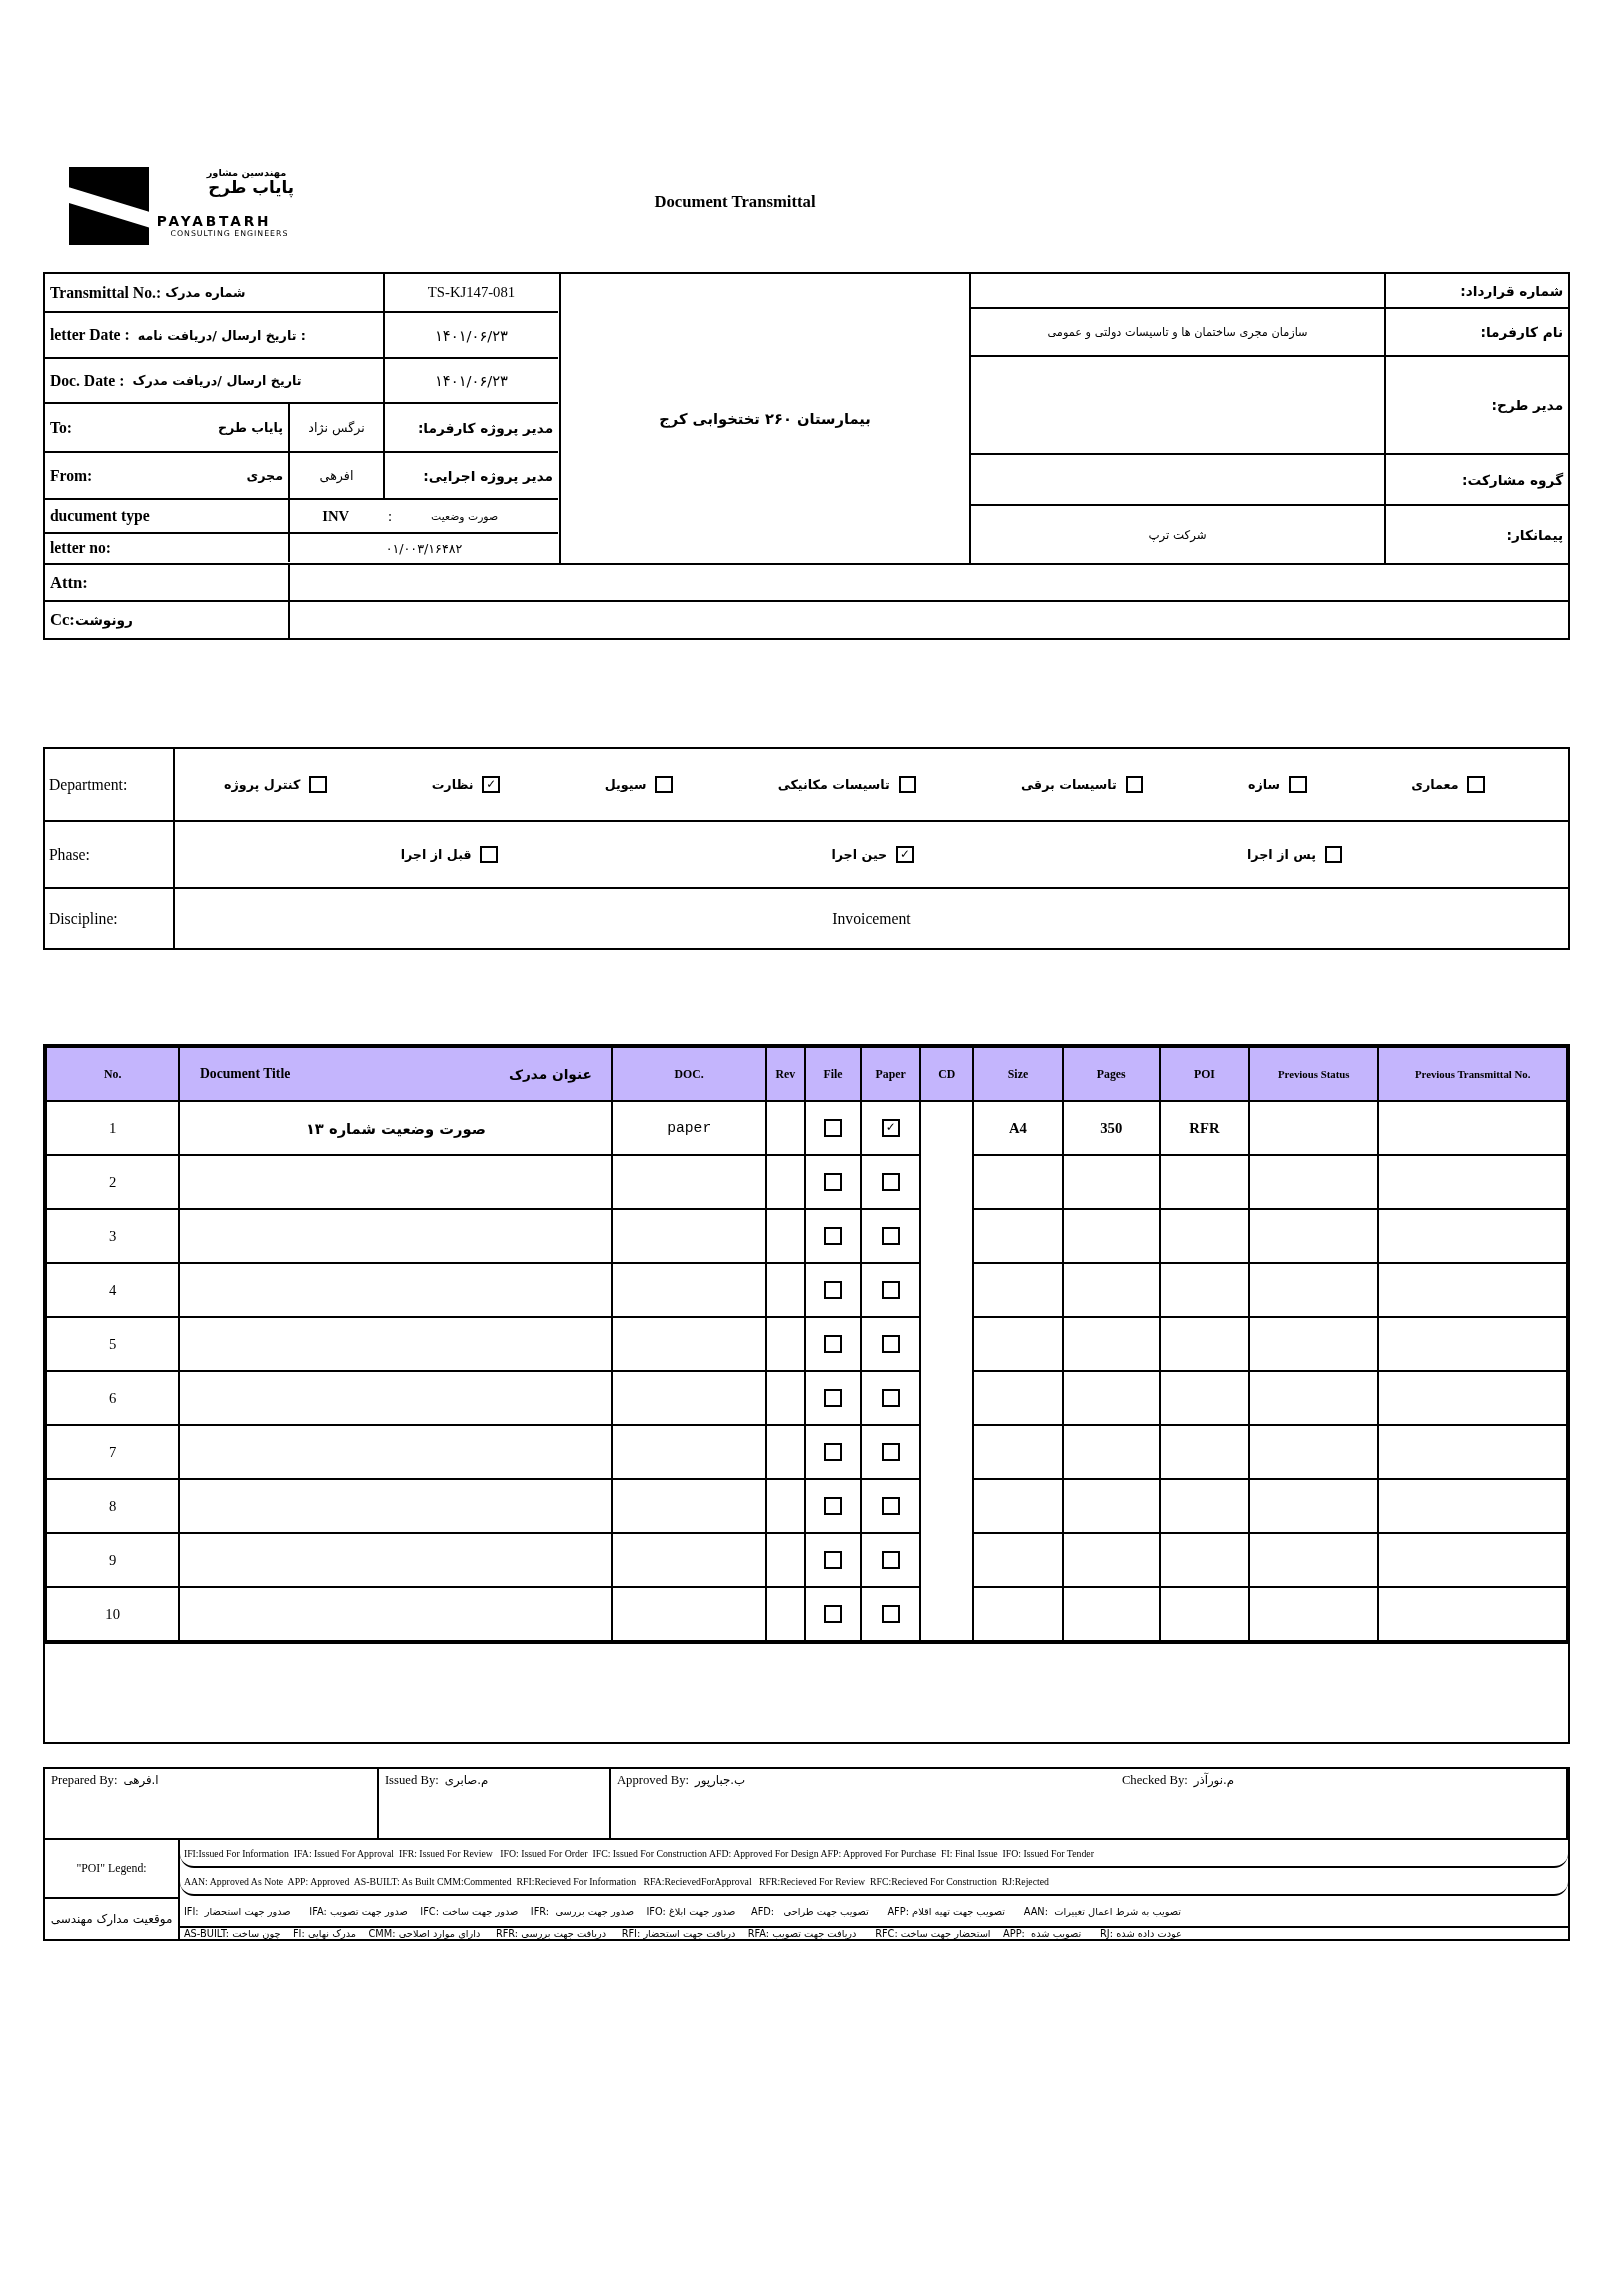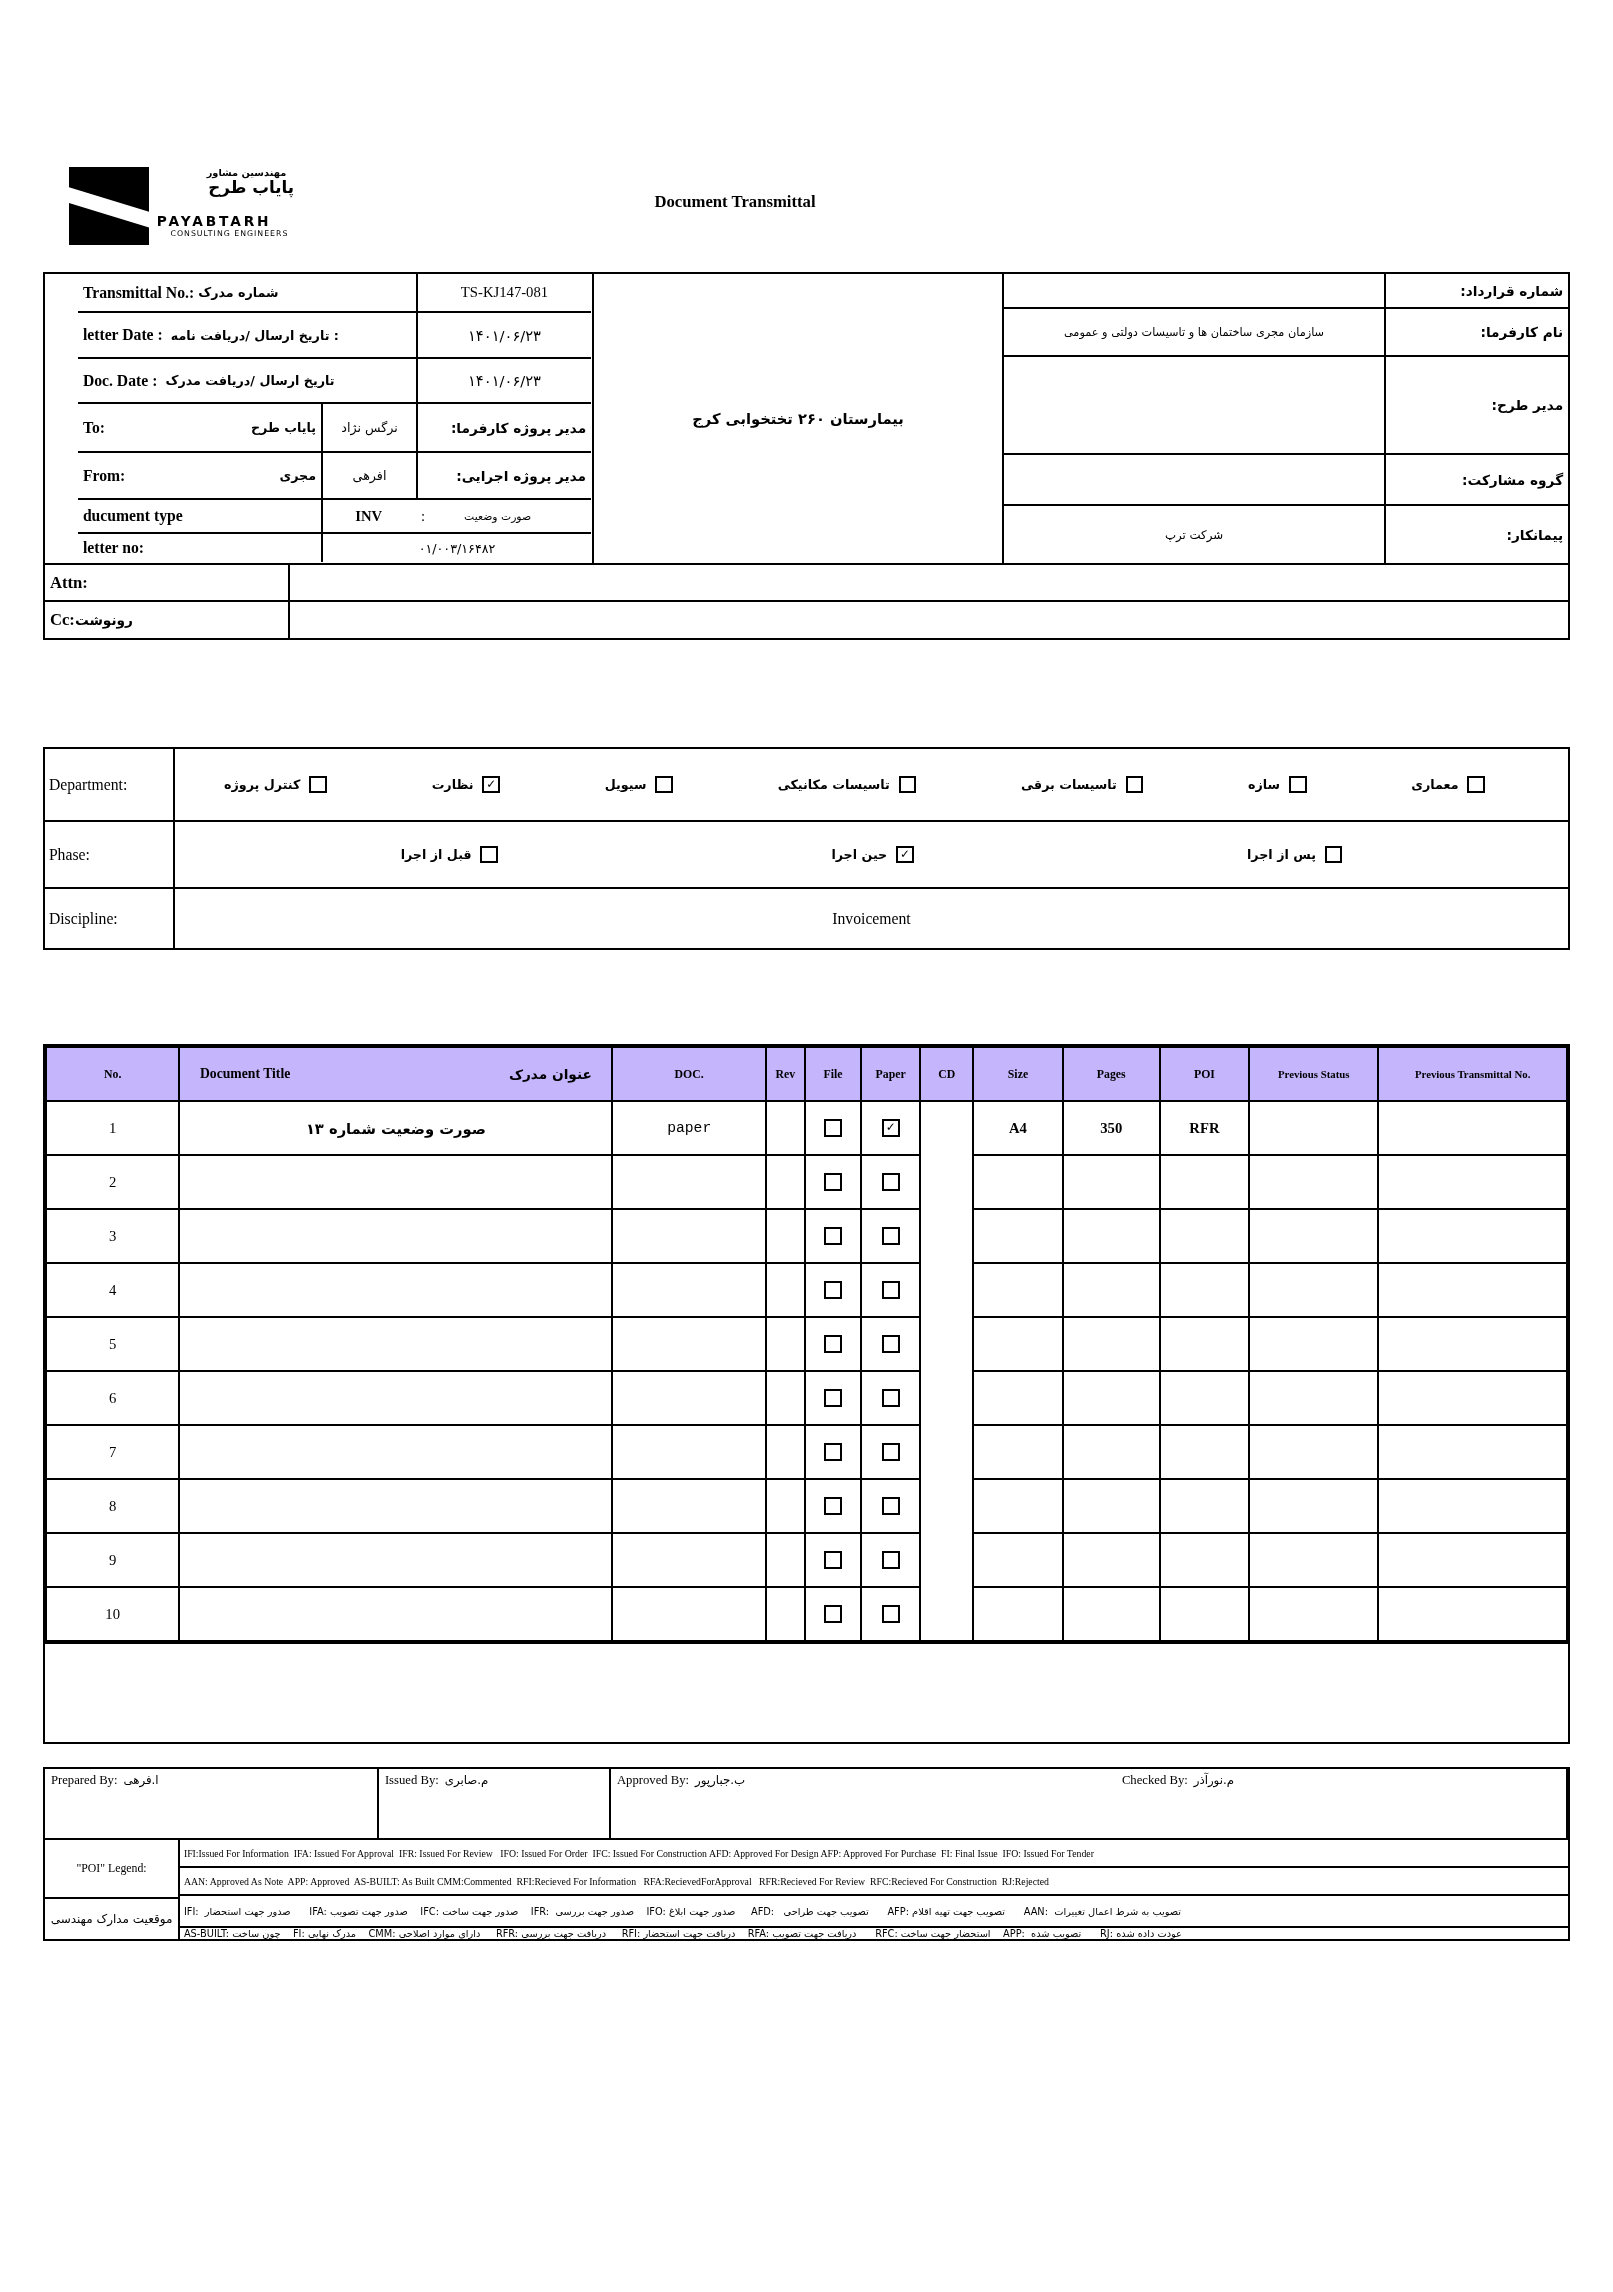--- a/index.html
+++ b/index.html
@@ -18,21 +18,21 @@
   .swoosh{position:absolute;left:-13.7px;top:35px;width:122px;height:14.7px;background:#fff;border-radius:7.8px;transform:rotate(17deg);}
   .logo-text{margin-left:7.8px;width:147px;text-align:center;font-family:"DejaVu Sans",sans-serif;}
   .l-fa-small{font-size:9.8px;font-weight:bold;text-align:right;padding-right:17.6px;}
   .l-fa-big{font-size:16.7px;font-weight:bold;text-align:right;padding-right:9.8px;line-height:1.1;}
   .l-en-big{font-size:13.7px;font-weight:bold;letter-spacing:2.9px;text-align:left;margin-top:17px;}
   .l-en-small{font-size:7.8px;letter-spacing:1px;text-align:left;padding-left:13.7px;}
   
   .title{position:absolute;left:441px;top:192px;width:588px;text-align:center;font-weight:bold;font-size:16.7px;}
   
   .top-table{position:absolute;left:43px;top:272px;width:1527px;border:2.9px solid #000;box-sizing:border-box;background:#fff;}
-  .top-main{display:flex;height:289px;margin-left:33px;}
+  .top-main{display:flex;height:289px;}
   .tm-left{width:514px;display:grid;grid-template-columns:245px 95px 173px;grid-template-rows:39px 46px 45px 49px 47px 34px 28px;box-sizing:border-box;}
   .tm-center{width:412px;border-left:2.9px solid #000;border-right:2.9px solid #000;box-sizing:border-box;display:flex;align-items:center;justify-content:center;}
   .tm-right{flex:1;display:grid;grid-template-columns:1fr 182px;grid-template-rows:35px 48px 98px 51px 57px;}
   .en-lbl{font-weight:bold;font-size:15.7px;}
   .fa-lbl{font-weight:bold;font-size:12.7px;}
   .val{font-size:14.7px;}
   .split{justify-content:space-between;}
   .proj{font-size:14.7px;font-weight:bold;}
   .r-lbl{direction:rtl;text-align:right;font-weight:bold;font-size:13.7px;}
   .attn-row{display:flex;height:35px;border-top:2.9px solid #000;}
@@ -74,21 +74,21 @@
   .sig-box .fa{font-size:11.8px;}
   
   .legend{position:absolute;left:43px;top:1838px;width:1527px;border:2.9px solid #000;box-sizing:border-box;display:flex;}
   .lg-left{width:135px;border-right:2px solid #000;display:flex;flex-direction:column;box-sizing:border-box;}
   .lg-poi{height:59px;border-bottom:2.9px solid #000;display:flex;align-items:center;justify-content:center;font-size:11.8px;box-sizing:border-box;}
   .lg-falbl{flex:1;display:flex;align-items:center;justify-content:center;font-size:12px;direction:rtl;}
   .lg-right{flex:1;display:flex;flex-direction:column;}
   .lg-line{display:flex;align-items:center;padding-left:3.9px;white-space:pre;overflow:hidden;box-sizing:border-box;}
   .lg-en{font-size:9.8px;font-family:"Liberation Serif",serif;}
   .lg-fa{font-size:9.8px;font-family:"DejaVu Sans",sans-serif;direction:ltr;}
-  .h30{height:28px;} .h33{height:32px;} .hfl{flex:1;}
+  .h30{height:28px;border-radius:14px;} .h33{height:32px;} .hfl{flex:1;}
   .bb3l{border-bottom:2.9px solid #000;}
   .bb2l{border-bottom:2px solid #000;}
 </style>
 </head>
 <body>
 
 <div class="page">
 
   <div class="logo">
     <div class="logo-mark">

